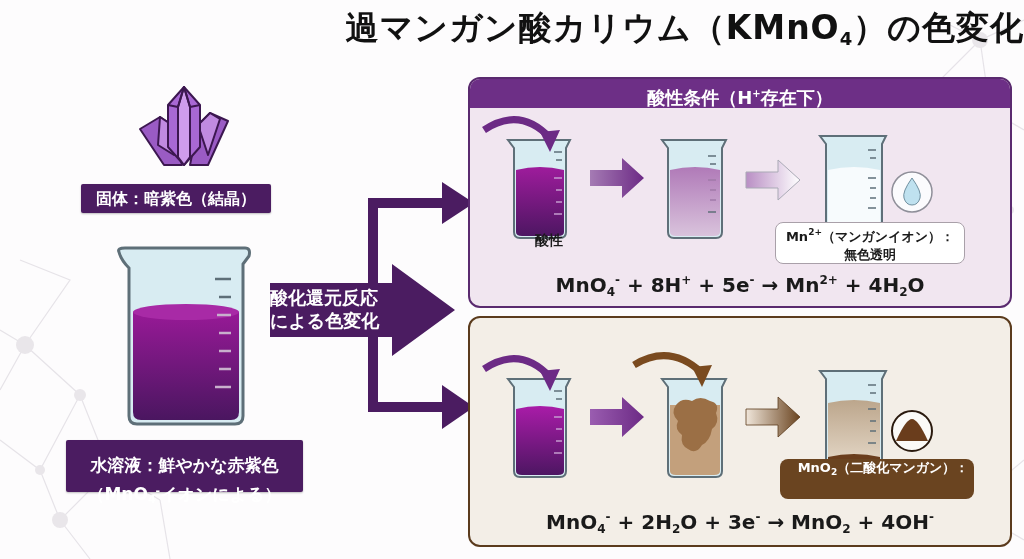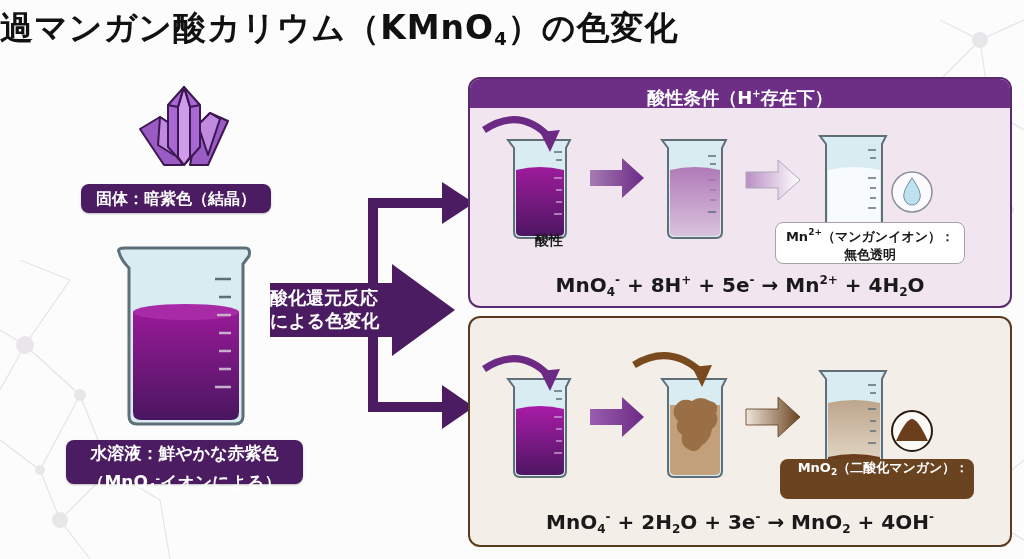--- a/index.html
+++ b/index.html
@@ -4,27 +4,27 @@
 <style>
   html, body { margin: 0; padding: 0; }
   body {
     width: 1024px; height: 559px; overflow: hidden; position: relative;
     background: #fdfcfd;
     font-family: "DejaVu Sans", "Liberation Sans", sans-serif;
   }
   .bg-net { position: absolute; left: 0; top: 0; width: 1024px; height: 559px; z-index: 0; }
   .abs { position: absolute; }
   .title {
-    position: absolute; left: 0; top: 6px; width: 1024px; text-align: left;
+    position: absolute; left: 0; top: 6px; width: 1024px; text-align: right;
     font-size: 33px; font-weight: bold; color: #111; letter-spacing: 1px; z-index: 2;
   }
   .title sub { font-size: 18px; vertical-align: -6px; }
   .pill {
     position: absolute; background: #4b1c61; color: #fff; font-weight: bold;
-    border-radius: 8px; text-align: center; z-index: 2;
+    border-radius: 2px; text-align: center; z-index: 2;
     box-shadow: 0 1px 2px rgba(0,0,0,0.25);
   }
   .pill sub { font-size: 11px; vertical-align: -3px; }
   .pill sup { font-size: 11px; vertical-align: 6px; }
   .redox-label {
     position: absolute; left: 270px; top: 286px; width: 150px; color: #fff;
     font-weight: bold; font-size: 18px; line-height: 23px; text-align: left; z-index: 3;
   }
   .panel {
     position: absolute; border-radius: 12px; overflow: hidden; z-index: 2;
@@ -106,21 +106,21 @@
     <line x1="100" y1="33" x2="116" y2="33" stroke="#5e6f78"></line>
     <line x1="104" y1="51" x2="116" y2="51" stroke="#5e6f78"></line>
     <line x1="102" y1="69" x2="116" y2="69"></line>
     <line x1="104" y1="87" x2="116" y2="87"></line>
     <line x1="104" y1="105" x2="116" y2="105"></line>
     <line x1="104" y1="123" x2="116" y2="123"></line>
     <line x1="100" y1="141" x2="116" y2="141"></line>
   </g>
 </svg>
 
-<div class="pill" style="left:66px;top:440px;width:237px;height:44px;font-size:17px;line-height:26px;padding-top:0;box-sizing:border-box;">
+<div class="pill" style="left:66px;top:440px;width:237px;height:52px;font-size:17px;line-height:26px;padding-top:12px;box-sizing:border-box;">
   <div>水溶液：鮮やかな赤紫色</div>
   <div><span>（MnO</span><sub>4</sub><sup>-</sup><span>イオンによる）</span></div>
 </div>
 
 <svg class="abs" style="left:260px;top:170px;z-index:2" width="215" height="270" viewBox="0 0 215 270">
   <g fill="#4b1c61">
     <path d="M108 28 L182 28 L182 12 L214 33 L182 54 L182 38 L118 38 L118 232 L182 232 L182 215 L214 237 L182 259 L182 242 L108 242 Z"></path>
     <path d="M10 113 L132 113 L132 94 L195 140 L132 186 L132 167 L10 167 Z"></path>
   </g>
 </svg>

